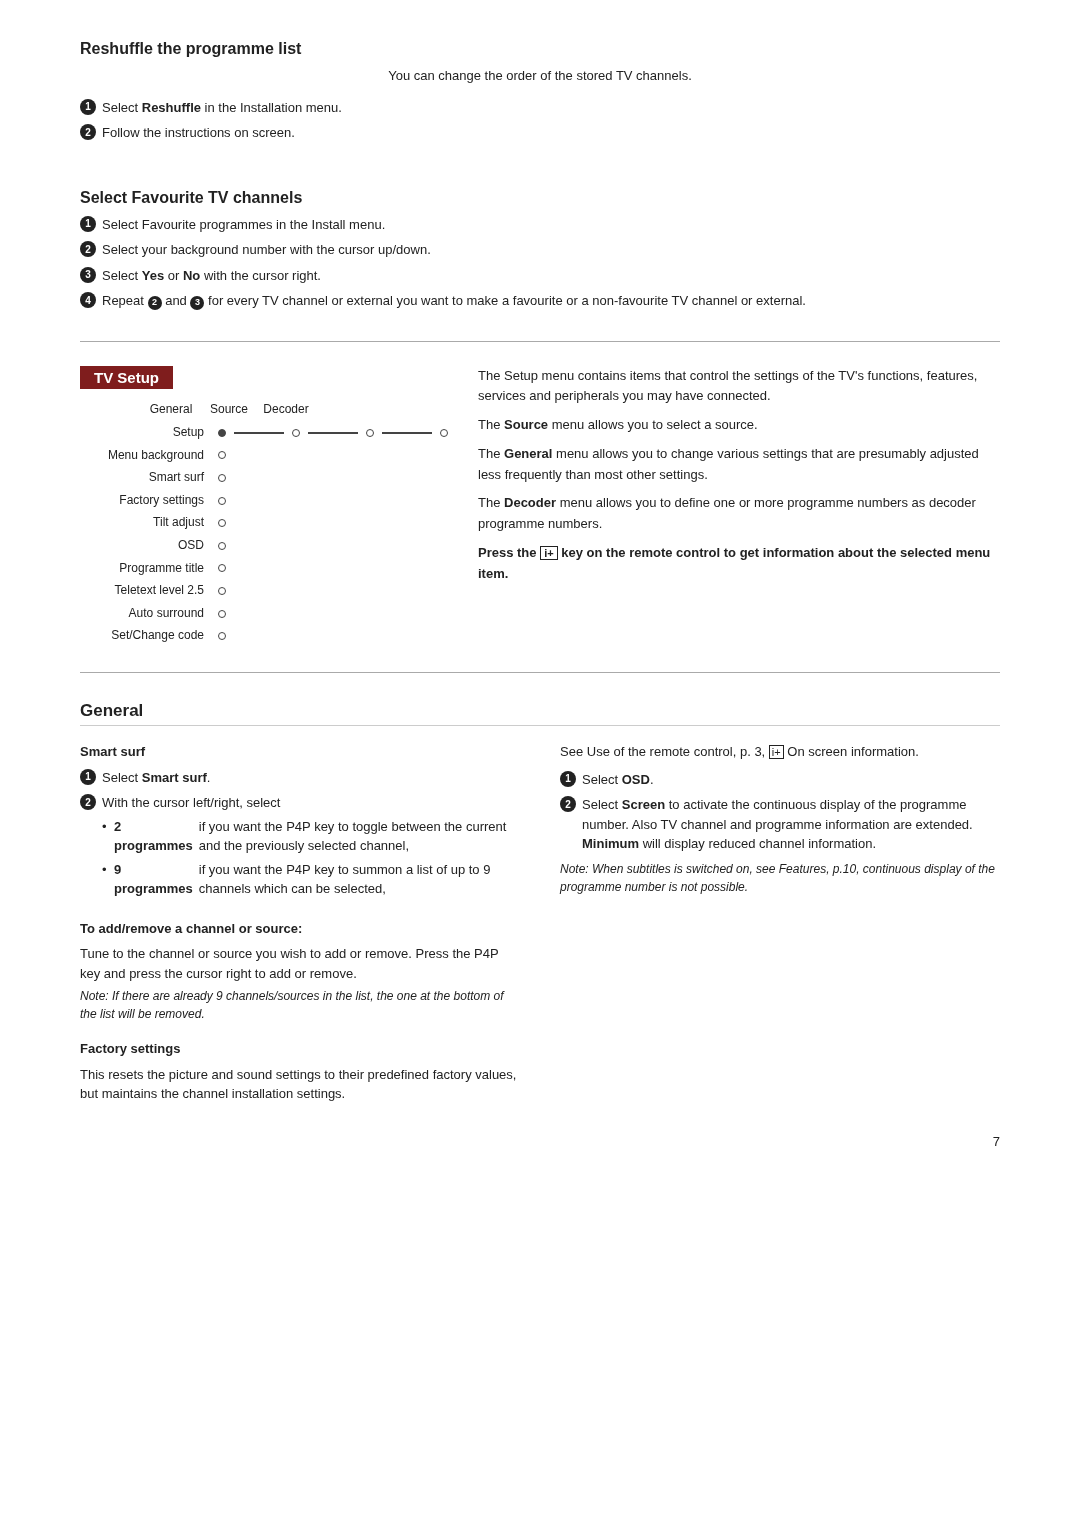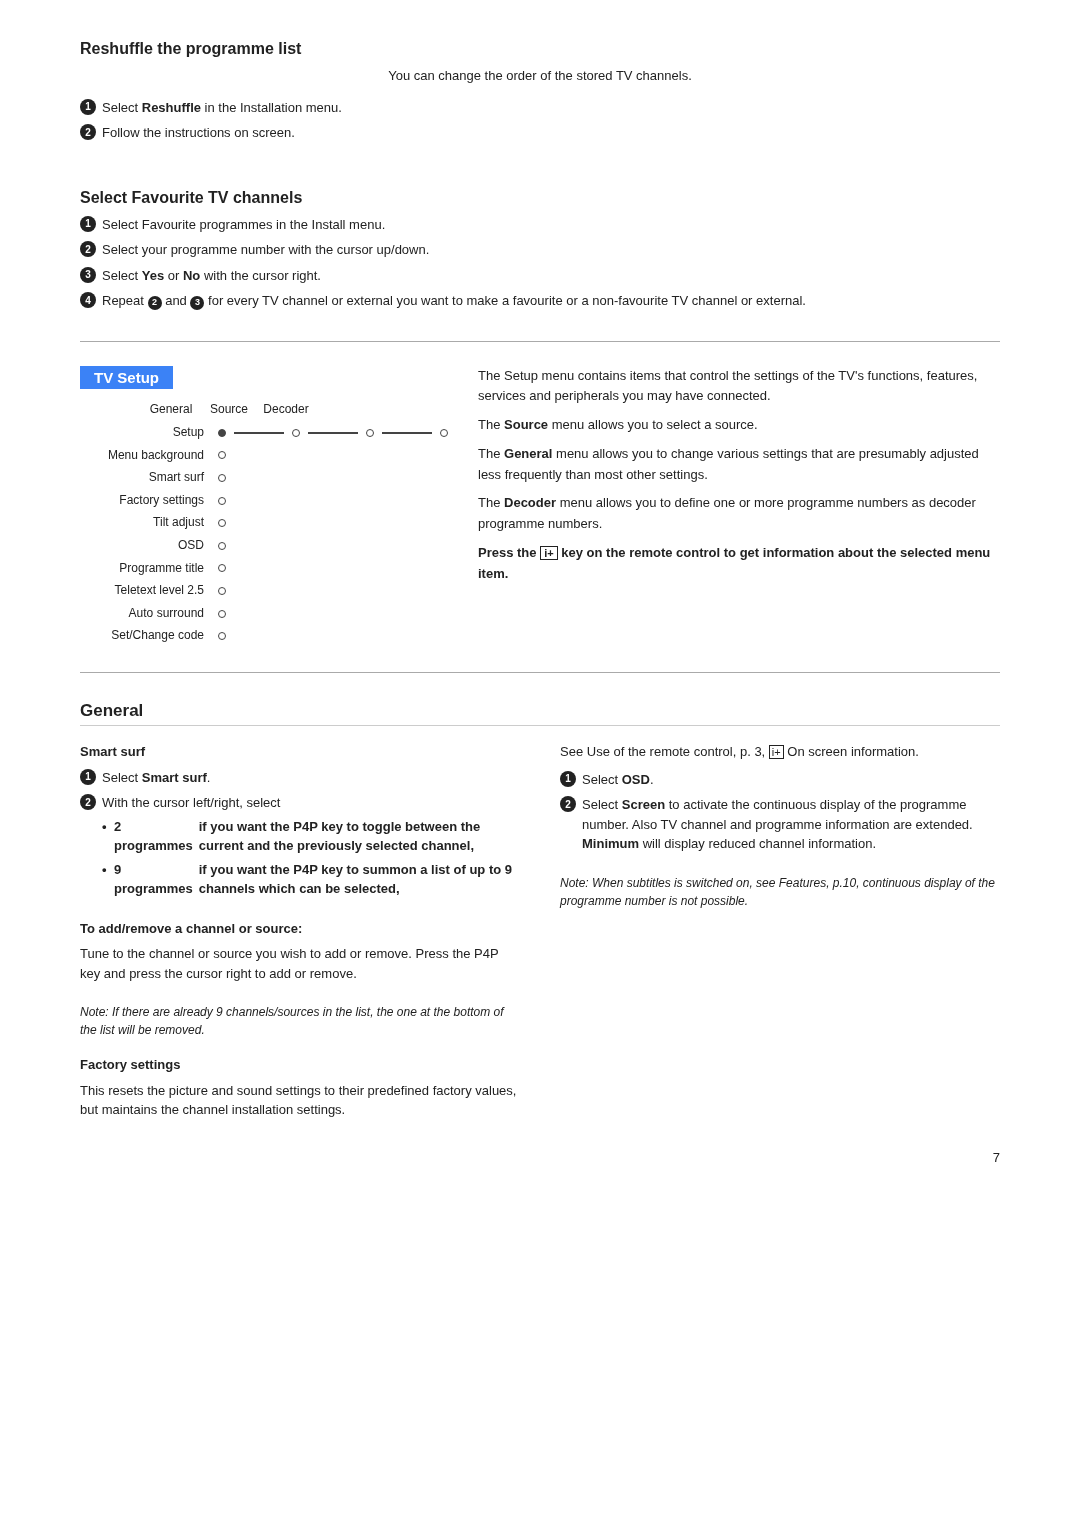--- a/index.html
+++ b/index.html
@@ -82,21 +82,21 @@
     }
 
     .tv-setup-right {
       flex: 1;
       font-size: 13px;
       line-height: 1.6;
     }
 
     .tv-setup-box {
       display: inline-block;
-      background: #3b82f6;
+      background: #7f1d1d;
       color: #fff;
       font-size: 15px;
       font-weight: bold;
       padding: 3px 14px;
       margin-bottom: 10px;
     }
 
     .menu-diagram {
       font-size: 12px;
       line-height: 1.8;
@@ -189,21 +189,21 @@
     .bullet-list li::before {
       content: '•';
       position: absolute;
       left: 0;
     }
 
     .note-italic {
       font-style: italic;
       font-size: 12px;
       line-height: 1.5;
-      margin-top: 20px;
+      margin-top: 4px;
     }
 
     .page-num {
       text-align: right;
       font-size: 13px;
       margin-top: 30px;
     }
 
     .tv-setup-right p {
       margin-bottom: 8px;
@@ -236,21 +236,21 @@
 
   <div class="right-col">
     <h2>Select Favourite TV channels</h2>
     <ul class="numbered-list">
       <li>
         <span class="circle-num">1</span>
         <span>Select Favourite programmes in the Install menu.</span>
       </li>
       <li>
         <span class="circle-num">2</span>
-        <span>Select your programme number with the cursor up/down.</span>
+        <span>Select your background number with the cursor up/down.</span>
       </li>
       <li>
         <span class="circle-num">3</span>
         <span>Select <strong>Yes</strong> or <strong>No</strong> with the cursor right.</span>
       </li>
       <li>
         <span class="circle-num">4</span>
         <span>Repeat <span class="circle-num" style="width:14px;height:14px;font-size:9px;display:inline-flex;">2</span> and <span class="circle-num" style="width:14px;height:14px;font-size:9px;display:inline-flex;">3</span> for every TV channel or external you want to make a favourite or a non-favourite TV channel or external.</span>
       </li>
     </ul>
@@ -346,21 +346,21 @@
 
       <div class="subsection-title">Smart surf</div>
       <ul class="numbered-list">
         <li>
           <span class="circle-num">1</span>
           <span>Select <strong>Smart surf</strong>.</span>
         </li>
         <li>
           <span class="circle-num">2</span>
           <span>With the cursor left/right, select
-            <ul class="bullet-list" style="margin-top:4px;font-weight:bold;">
+            <ul class="bullet-list" style="margin-top:4px;">
               <li><strong>2 programmes</strong> if you want the P4P key to toggle between the current and the previously selected channel,</li>
               <li><strong>9 programmes</strong> if you want the P4P key to summon a list of up to 9 channels which can be selected,</li>
             </ul>
           </span>
         </li>
       </ul>
 
       <div class="subsection-title">To add/remove a channel or source:</div>
       <p>Tune to the channel or source you wish to add or remove. Press the P4P key and press the cursor right to add or remove.</p>
       <p class="note-italic">Note: If there are already 9 channels/sources in the list, the one at the bottom of the list will be removed.</p>

